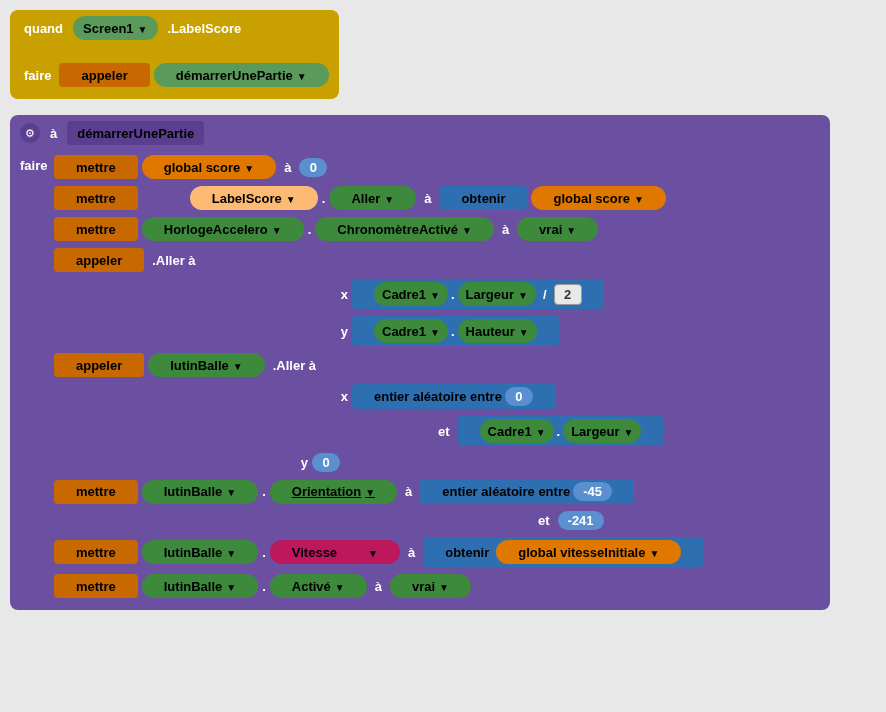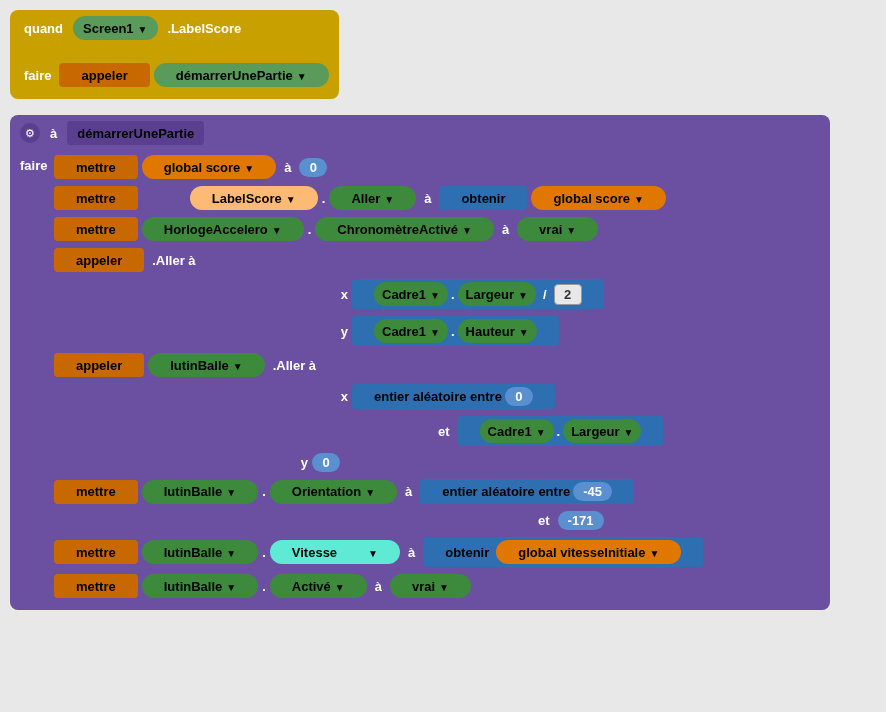--- a/index.html
+++ b/index.html
@@ -327,46 +327,46 @@
 
       <div class="block-row">
         <span class="block connector" style="background:#c86800;">
           <span>mettre</span>
         </span>
         <span class="block connector" style="background:#3d8a3d; border-radius:16px;">
           <span>IutinBalle</span>
           <span class="dropdown-arrow"></span>
         </span>
         <span class="dot">.</span>
-        <span class="block connector" style="background:#3d8a3d; border-radius:16px;">
+        <span class="block connector" style="background:#3d8a3d; border-radius:16px;text-decoration:underline;">
           <span>Orientation</span>
           <span class="dropdown-arrow"></span>
         </span>
         <span class="label-text">à</span>
         <span class="block connector" style="background:#2d6fb0; border-radius:4px; gap:3px;">
           <span>entier aléatoire entre</span>
           <span class="num-block">-45</span>
         </span>
       </div>
 
       <div class="block-row" style="padding-left:480px;">
         <span class="label-text">et</span>
-        <span class="num-block">-171</span>
+        <span class="num-block">-241</span>
       </div>
 
       <div class="block-row">
         <span class="block connector" style="background:#c86800;">
           <span>mettre</span>
         </span>
         <span class="block connector" style="background:#3d8a3d; border-radius:16px;">
           <span>IutinBalle</span>
           <span class="dropdown-arrow"></span>
         </span>
         <span class="dot">.</span>
-        <span class="block connector" style="background:#5eead4; border-radius:16px;gap:31px;">
+        <span class="block connector" style="background:#be185d; border-radius:16px;gap:31px;">
           <span>Vitesse</span>
           <span class="dropdown-arrow"></span>
         </span>
         <span class="label-text">à</span>
         <span class="block connector" style="background:#2d6fb0; border-radius:4px; gap:3px;">
           <span>obtenir</span>
           <span class="block connector" style="background:#e07800; border-radius:16px; margin-left:4px;">
             <span>global vitesseInitiale</span>
             <span class="dropdown-arrow"></span>
           </span>

